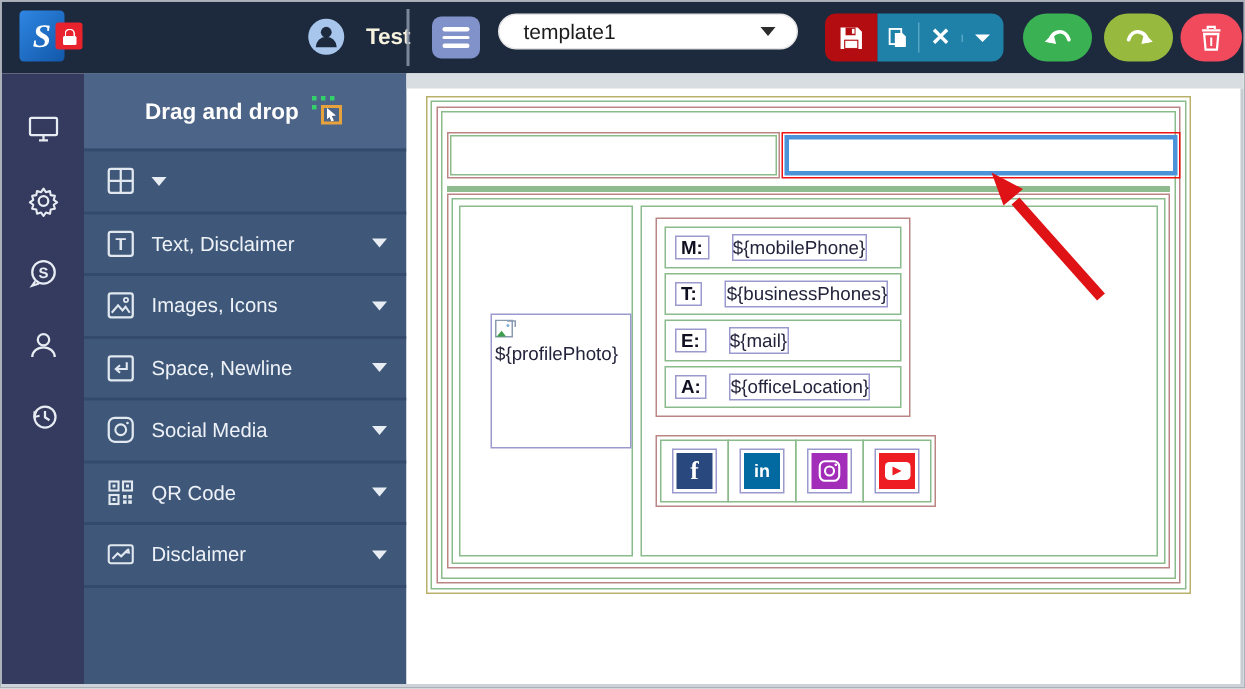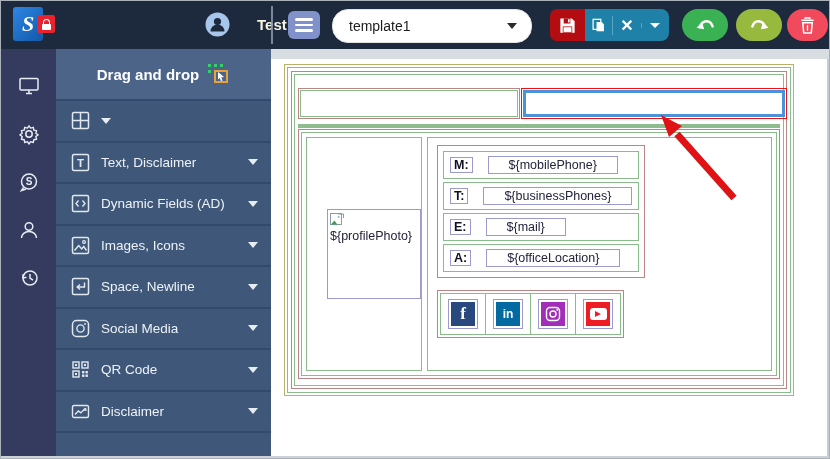--- a/index.html
+++ b/index.html
@@ -7,26 +7,26 @@
   body { font-family:"Liberation Sans", sans-serif; background:#fff; overflow:hidden; }
   .screen { position:relative; width:830px; height:459px; border:1px solid #aab1b8; background:#fff; overflow:hidden; }
 
   
   .topbar { position:absolute; left:0; top:0; width:830px; height:48px; background:#1d2a3e; }
   .logo { position:absolute; left:12px; top:6px; width:46px; height:36px; }
   .logo-blue { position:absolute; left:0; top:0; width:30px; height:34px; background:linear-gradient(135deg,#2e86e3,#1258a9); border-radius:3px; color:#fff; font-family:"Liberation Serif",serif; font-style:italic; font-weight:bold; font-size:22px; display:flex; align-items:center; justify-content:center; }
   .logo-red { position:absolute; left:24px; top:8px; width:18px; height:18px; background:#e8232e; border-radius:2px; display:flex; flex-direction:column; align-items:center; justify-content:center; }
   .lock-shackle { width:7px; height:5px; border:1.5px solid #fff; border-bottom:none; border-radius:4px 4px 0 0; }
   .lock-body { width:9px; height:6px; background:#fff; border-radius:1px; }
-  .tb-user { position:absolute; left:204px; top:11px; display:flex; align-items:center; gap:27px; }
+  .tb-user { position:absolute; left:204px; top:11px; display:flex; align-items:center; gap:14px; }
   .tb-user-label { color:#f7f2de; font-size:15px; font-weight:bold; }
   .tb-divider { position:absolute; left:270px; top:5px; width:2px; height:38px; background:#8d97a9; opacity:.85; }
   .hamburger { position:absolute; left:287px; top:10px; width:32px; height:28px; background:#8191ca; border-radius:6px; display:flex; flex-direction:column; align-items:center; justify-content:center; gap:3px; cursor:pointer; }
   .hamburger span { display:block; width:18px; height:2.6px; background:#fff; border-radius:2px; }
-  .tpl-select { position:absolute; left:331px; top:8px; width:200px; height:34px; background:#fff; border:1px solid #e3e3e3; border-radius:16px; display:flex; align-items:center; padding:0 14px 0 16px; font-size:14px; color:#1c1c1c; cursor:pointer; }
+  .tpl-select { position:absolute; left:331px; top:8px; width:200px; height:24px; background:#fff; border:1px solid #e3e3e3; border-radius:16px; display:flex; align-items:center; padding:0 14px 0 16px; font-size:14px; color:#1c1c1c; cursor:pointer; }
   .tpl-select .grow { flex:1; }
   .caret-dark { width:0; height:0; border-left:5.5px solid transparent; border-right:5.5px solid transparent; border-top:6px solid #2b2b2b; }
   .btn { position:absolute; display:flex; align-items:center; justify-content:center; cursor:pointer; }
   .btn-save { left:549px; top:8px; width:35px; height:32px; background:#b30d11; border-radius:7px 0 0 7px; }
   .teal-group { left:584px; top:8px; width:84px; height:32px; background:#1f81a8; border-radius:0 8px 8px 0; display:flex; }
   .teal-seg { flex:1; display:flex; align-items:center; justify-content:center; color:#fff; cursor:pointer; }
   .teal-seg + .teal-seg { border-left:1px solid #55a6c4; }
   .x-glyph { color:#fff; font-size:16px; font-weight:bold; }
   .caret-white { width:0; height:0; border-left:5px solid transparent; border-right:5px solid transparent; border-top:5.5px solid #fff; }
   .btn-undo { left:681px; top:8px; width:46px; height:32px; background:#3ab253; border-radius:16px; }
@@ -72,21 +72,21 @@
 
   .row2 { border:1px solid #bb8585; padding:2px; }
   .row2-in { border:1px solid #8abb8a; padding:4px; display:flex; align-items:stretch; min-height:244px; }
   .photo-cell { flex:0 0 106px; border:1px solid #8abb8a; display:flex; align-items:center; justify-content:center; }
   .photo-box { width:94px; height:90px; border:1px solid #9a9ace; padding:3px 1px 0 2px; font-size:12.5px; color:#23233c; cursor:pointer;margin-left:20px; }
   .right-cell { flex:1; border:1px solid #8abb8a; margin-left:5px; padding:7px 9px; }
 
   .contact-wrap { border:1px solid #bb8585; padding:5px; width:fit-content; min-width:170px; display:flex; flex-direction:column; gap:3px; }
   .c-row { border:1px solid #8abb8a; padding:4px 6px; display:flex; align-items:center; gap:15px; }
   .c-label { border:1px solid #9a9ace; padding:0 3px; font-weight:bold; font-size:12.5px; color:#101022; cursor:pointer; }
-  .c-value { border:1px solid #9a9ace; padding:1px 20px; font-size:12.5px; color:#23233c; cursor:pointer; }
+  .c-value { border:1px solid #9a9ace; padding:1px 0; font-size:12.5px; color:#23233c; cursor:pointer; }
 
   .social-wrap { border:1px solid #bb8585; width:fit-content; display:flex; margin-top:12px; padding:2px; }
   .s-cell { border:1px solid #8abb8a; padding:5px 7px; }
   .s-cell + .s-cell { margin-left:-1px; }
   .s-box { border:1px solid #9a9ace; padding:2px; cursor:pointer; }
   .s-tile { width:24px; height:24px; display:flex; align-items:center; justify-content:center; }
   .tile-fb { background:#29487d; color:#fff; font-family:"Liberation Serif",serif; font-weight:bold; font-size:17px; }
   .tile-li { background:#0369a1; color:#fff; font-weight:bold; font-size:12px; }
   .tile-ig { background:#a12db8; }
   .tile-yt { background:#ee1d23; }
@@ -242,28 +242,20 @@
 
     <div class="sb-item">
       <svg class="sb-ico" viewBox="0 0 19 19">
         <rect x="1.5" y="1.5" width="16" height="16" rx="1.5" fill="none" stroke="#e2e8f0" stroke-width="1.5"></rect>
         <text x="9.5" y="13.6" text-anchor="middle" font-size="11.5" font-family="Liberation Sans, sans-serif" fill="#e2e8f0" font-weight="bold">T</text>
       </svg>
       <span class="lbl">Text, Disclaimer</span>
       <span class="sb-caret"></span>
     </div>
 
-    <div class="sb-item">
-      <svg class="sb-ico" viewBox="0 0 19 19">
-        <rect x="1.5" y="1.5" width="16" height="16" rx="1.5" fill="none" stroke="#e2e8f0" stroke-width="1.5"></rect>
-        <path d="M7.5 6.5 L5 9.5 L7.5 12.5 M11.5 6.5 L14 9.5 L11.5 12.5" fill="none" stroke="#e2e8f0" stroke-width="1.4"></path>
-      </svg>
-      <span class="lbl">Dynamic Fields (AD)</span>
-      <span class="sb-caret"></span>
-    </div>
 
     <div class="sb-item">
       <svg class="sb-ico" viewBox="0 0 19 19">
         <rect x="1.5" y="1.5" width="16" height="16" rx="1.5" fill="none" stroke="#e2e8f0" stroke-width="1.5"></rect>
         <circle cx="13" cy="6" r="1.4" fill="none" stroke="#e2e8f0" stroke-width="1.2"></circle>
         <path d="M3.5 14.5 l4.2-5 3 3.4 2-2.4 2.8 4" fill="none" stroke="#e2e8f0" stroke-width="1.4"></path>
       </svg>
       <span class="lbl">Images, Icons</span>
       <span class="sb-caret"></span>
     </div>

